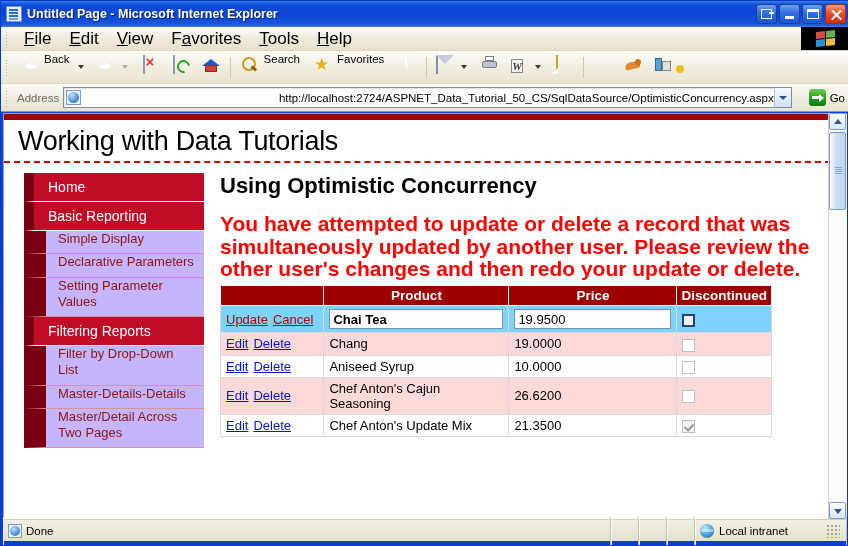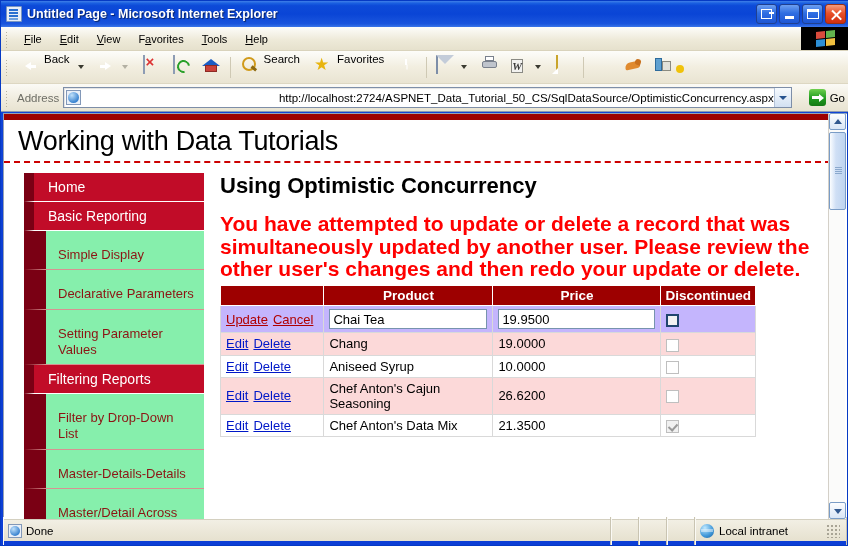--- a/index.html
+++ b/index.html
@@ -56,21 +56,21 @@
     position:absolute;left:0;top:26px;width:848px;height:24px;
     background:linear-gradient(to bottom,#fdfdfa,#eeead9 55%,#e6e1cd);
     border-bottom:1px solid #d9d3bc;
     display:flex;align-items:center;box-sizing:border-box;
   }
   .grip{width:9px;height:18px;margin:0 2px 0 3px;
     background-image:radial-gradient(circle,#b7b2a0 40%,transparent 41%);
     background-size:3px 3px;background-position:1px 1px;background-repeat:repeat-y;
     flex:none;}
   .menu-item{
-    font-size:11px;color:#000;padding:3px 9px;cursor:default;white-space:nowrap;
+    font-size:17px;color:#000;padding:3px 9px;cursor:default;white-space:nowrap;
   }
   .menu-item u{text-decoration:underline;}
   .menu-logo{
     position:absolute;right:0;top:0;width:48px;height:23px;background:#000;
     display:flex;align-items:center;justify-content:center;
   }
   .flag{width:19px;height:15px;display:grid;grid-template-columns:1fr 1fr;grid-template-rows:1fr 1fr;gap:1.5px;transform:skewY(-6deg);}
   .flag i{display:block;}
   .flag i:nth-child(1){background:#d94b3c;}
   .flag i:nth-child(2){background:#63b44d;}
@@ -180,43 +180,43 @@
   .crumbs{margin-left:28px;margin-top:9px;font-size:12.5px;font-weight:bold;color:#000;line-height:1.35;max-width:360px;}
   .crumbs a{color:#b00000;text-decoration:underline;}
   .body-cols{display:flex;padding-top:10px;}
   .sidebar{width:200px;flex:none;padding-left:20px;box-sizing:border-box;}
   .nav-top{
     background:#c10c28;color:#fff;font-size:14px;padding:6px 0 6px 14px;
     border-left:10px solid #7a0014;border-bottom:1px solid #fff;
     box-sizing:border-box;cursor:pointer;
   }
   .nav-sub{
-    background:#86efac;color:#8c1414;font-size:13px;
-    padding:16px 8px 6px 12px;border-left:22px solid #7a0014;
+    background:#c4b5fd;color:#8c1414;font-size:13px;
+    padding:0 8px 6px 12px;border-left:22px solid #7a0014;
     border-bottom:1px solid #d89292;box-sizing:border-box;line-height:1.25;cursor:pointer;
   }
   .content{flex:1;padding:0 12px 0 16px;min-width:0;}
   .content h2{
     margin:0 0 14px 0;font-size:22px;color:#000;font-weight:bold;
     font-family:"Liberation Sans",sans-serif;
   }
   .warn{
     color:#f00;font-size:21px;font-weight:bold;
     line-height:1.07;margin-bottom:5px;font-family:"Liberation Sans",sans-serif;
   }
   table.grid{border-collapse:collapse;width:534px;font-size:13px;}
   table.grid th{
     background:#9d0000;color:#fff;font-weight:bold;padding:2px 4px;
     border:1px solid #fff;font-size:13.5px;
   }
   table.grid td{
     border:1px solid #d9d9d9;padding:3px 5px;color:#000;vertical-align:middle;
   }
   tr.alt td{background:#fcd9d9;}
-  tr.editrow td{background:#c4b5fd;}
+  tr.editrow td{background:#7dd3fc;}
   td.cmd{white-space:nowrap;width:96px;}
   td.cmd a{color:#0018c8;text-decoration:underline;margin-right:5px;}
   tr.editrow td.cmd a{color:#b00000;}
   td.chk{width:98px;}
   input.tin{
     font-family:"Liberation Sans",sans-serif;font-size:13px;
     border:1px solid #7793ae;padding:1px 3px;box-sizing:border-box;height:20px;background:#fff;
   }
   .cb{
     width:13px;height:13px;display:inline-block;box-sizing:border-box;position:relative;vertical-align:middle;
@@ -435,21 +435,21 @@
                 <th>Price</th>
                 <th>Discontinued</th>
               </tr>
             </thead>
             <tbody>
               <tr class="editrow">
                 <td class="cmd">
                   <a href="#">Update</a><a href="#">Cancel</a>
                 </td>
                 <td>
-                  <input class="tin" style="width: 158px;" value="Chai Tea">
+                  <input class="tin" style="width: 174px; font-weight: bold;" value="Chai Tea">
                 </td>
                 <td>
                   <input class="tin" style="width: 157px;" value="19.9500">
                 </td>
                 <td class="chk">
                   <span class="cb on"></span>
                 </td>
               </tr>
               <tr class="alt">
                 <td class="cmd">
@@ -478,21 +478,21 @@
                 <td>Chef Anton's Cajun Seasoning</td>
                 <td>26.6200</td>
                 <td class="chk">
                   <span class="cb off"></span>
                 </td>
               </tr>
               <tr>
                 <td class="cmd">
                   <a href="#">Edit</a><a href="#">Delete</a>
                 </td>
-                <td>Chef Anton's Data Mix</td>
+                <td>Chef Anton's Update Mix</td>
                 <td>21.3500</td>
                 <td class="chk">
                   <span class="cb checked"></span>
                 </td>
               </tr>
             </tbody>
           </table>
         </div>
       </div>
     </div>

